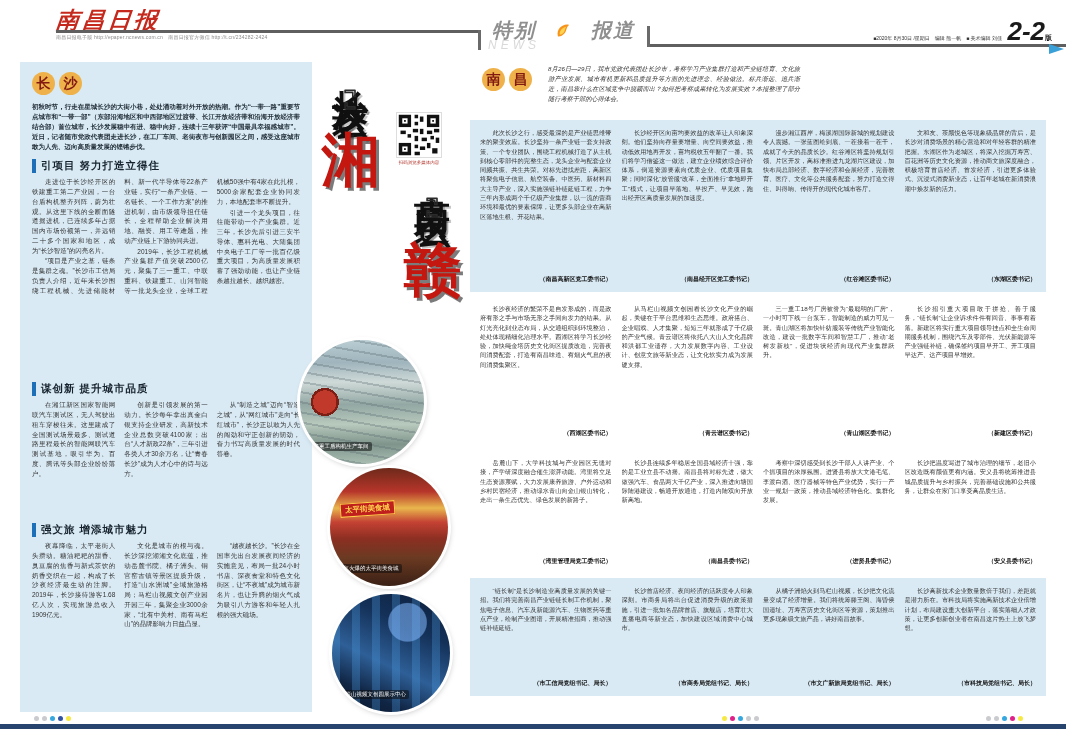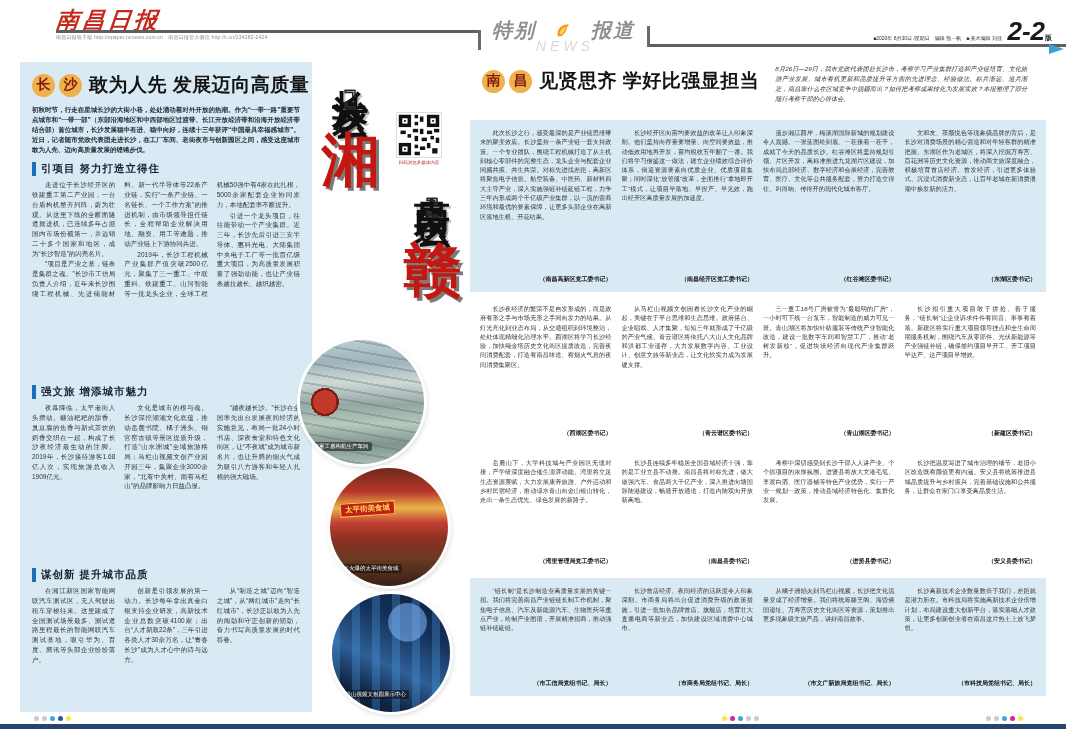--- a/index.html
+++ b/index.html
@@ -11,21 +11,21 @@
   .logo{position:absolute;left:56px;top:5px;font-family:"DejaVu Serif","Liberation Serif",serif;
     font-weight:bold;font-style:italic;font-size:23px;color:#c5291d;letter-spacing:3px;transform:skewX(-6deg)}
   .logo-sub{position:absolute;left:56px;top:34px;font-size:5px;color:#8a8a8a;letter-spacing:.2px}
   .rule-left{position:absolute;left:56px;top:30px;width:424px;height:3px;background:#5f5f5f}
   .rule-right{position:absolute;left:650px;top:44px;width:416px;height:3px;background:#5f5f5f}
   .bracket-left{position:absolute;left:478px;top:30px;width:8px;height:20px;border-left:3px solid #6a6a6a}
   .bracket-right{position:absolute;left:642px;top:26px;width:8px;height:21px;border-right:3px solid #6a6a6a}
   .special-title{position:absolute;left:492px;top:17px;display:flex;align-items:center;gap:20px;
     font-family:"DejaVu Serif","Liberation Serif",serif;font-style:italic;font-weight:bold;
     font-size:20px;color:#8f8f8f;letter-spacing:2px}
-  .news-watermark{position:absolute;left:536px;top:38px;font-size:14px;font-style:italic;font-weight:normal;
+  .news-watermark{position:absolute;left:488px;top:38px;font-size:12px;font-style:italic;font-weight:normal;
     color:#d9d9d9;letter-spacing:4px}
   .dateline{position:absolute;right:64px;top:35px;font-size:5px;color:#333;text-align:right}
   .page-no{position:absolute;right:14px;top:16px;font-size:26px;font-weight:bold;font-style:italic;color:#1a1a1a}
   .page-no .suffix{font-size:7px;font-style:normal;font-weight:bold}
 
   
   .left-article{position:absolute;left:20px;top:62px;width:292px;height:650px;background:#d9eaf4;padding:10px 12px;z-index:1}
   .head-row{display:flex;align-items:center;gap:4px}
   .city-badge{width:23px;height:23px;border-radius:50%;background:#efb24a;color:#821a12;
     font-weight:bold;font-size:14px;display:flex;align-items:center;justify-content:center;flex:none}
@@ -113,46 +113,45 @@
     <span>报道</span>
   </div>
   <div class="news-watermark">NEWS</div>
   <div class="dateline">■2020年 8月30日 /星期日　编辑 熊一帆　■ 美术编辑 刘佳</div>
   <div class="page-no"><span>2-2</span><span class="suffix">版</span></div>
 
   <div class="left-article">
     <div class="head-row">
       <span class="city-badge">长</span>
       <span class="city-badge">沙</span>
-      <h1 class="big-title">敢为人先 发展迈向高质量</h1>
     </div>
     <p class="la-intro">初秋时节，行走在星城长沙的大街小巷，处处涌动着对外开放的热潮。作为“一带一路”重要节点城市和“一带一部”（东部沿海地区和中西部地区过渡带、长江开放经济带和沿海开放经济带结合部）首位城市，长沙发展稳中有进、稳中向好，连续十三年获评“中国最具幸福感城市”。近日，记者随市党政代表团走进长沙，在工厂车间、老街夜市与创新园区之间，感受这座城市敢为人先、迈向高质量发展的铿锵步伐。</p>
     <div class="section">
       <div class="sec-head">引项目 努力打造立得住</div>
       <div class="sec-cols s1">
           <p class="para">走进位于长沙经开区的铁建重工第二产业园，一台台盾构机整齐列阵，蔚为壮观。从这里下线的全断面隧道掘进机，已连续多年占据国内市场份额第一，并远销二十多个国家和地区，成为“长沙智造”的闪亮名片。</p>
           <p class="para">“项目是产业之基，链条是集群之魂。”长沙市工信局负责人介绍，近年来长沙围绕工程机械、先进储能材料、新一代半导体等22条产业链，实行“一条产业链、一名链长、一个工作方案”的推进机制，由市级领导担任链长，全程帮助企业解决用地、融资、用工等难题，推动产业链上下游协同共进。</p>
           <p class="para">2019年，长沙工程机械产业集群产值突破2500亿元，聚集了三一重工、中联重科、铁建重工、山河智能等一批龙头企业，全球工程机械50强中有4家在此扎根，5000余家配套企业协同发力，本地配套率不断提升。</p>
           <p class="para">引进一个龙头项目，往往能带动一个产业集群。近三年，长沙先后引进三安半导体、惠科光电、大陆集团中央电子工厂等一批百亿级重大项目，为高质量发展积蓄了强劲动能，也让产业链条越拉越长、越织越密。</p>
         </div>
     </div>
     <div class="section">
+      <div class="sec-head">谋创新 提升城市品质</div>
+      <div class="sec-cols s3">
+          <p class="para">在湘江新区国家智能网联汽车测试区，无人驾驶出租车穿梭往来。这里建成了全国测试场景最多、测试道路里程最长的智能网联汽车测试基地，吸引华为、百度、腾讯等头部企业纷纷落户。</p>
+          <p class="para">创新是引领发展的第一动力。长沙每年拿出真金白银支持企业研发，高新技术企业总数突破4100家；出台“人才新政22条”，三年引进各类人才30余万名，让“青春长沙”成为人才心中的诗与远方。</p>
+          <p class="para">从“制造之城”迈向“智造之城”，从“网红城市”走向“长红城市”，长沙正以敢为人先的闯劲和守正创新的韧劲，奋力书写高质量发展的时代答卷。</p>
+        </div>
+    </div>
+    <div class="section">
       <div class="sec-head">强文旅 增添城市魅力</div>
       <div class="sec-cols s2">
           <p class="para">夜幕降临，太平老街人头攒动。糖油粑粑的甜香、臭豆腐的焦香与新式茶饮的奶香交织在一起，构成了长沙夜经济最生动的注脚。2019年，长沙接待游客1.68亿人次，实现旅游总收入1909亿元。</p>
           <p class="para">文化是城市的根与魂。长沙深挖湖湘文化底蕴，推动岳麓书院、橘子洲头、铜官窑古镇等景区提质升级，打造“山水洲城”全域旅游格局；马栏山视频文创产业园开园三年，集聚企业3000余家，“北有中关村、南有马栏山”的品牌影响力日益凸显。</p>
           <p class="para">“越夜越长沙。”长沙在全国率先出台发展夜间经济的实施意见，布局一批24小时书店、深夜食堂和特色文化街区，让“不夜城”成为城市新名片，也让升腾的烟火气成为吸引八方游客和年轻人扎根的强大磁场。</p>
-        </div>
-    </div>
-    <div class="section">
-      <div class="sec-head">谋创新 提升城市品质</div>
-      <div class="sec-cols s3">
-          <p class="para">在湘江新区国家智能网联汽车测试区，无人驾驶出租车穿梭往来。这里建成了全国测试场景最多、测试道路里程最长的智能网联汽车测试基地，吸引华为、百度、腾讯等头部企业纷纷落户。</p>
-          <p class="para">创新是引领发展的第一动力。长沙每年拿出真金白银支持企业研发，高新技术企业总数突破4100家；出台“人才新政22条”，三年引进各类人才30余万名，让“青春长沙”成为人才心中的诗与远方。</p>
-          <p class="para">从“制造之城”迈向“智造之城”，从“网红城市”走向“长红城市”，长沙正以敢为人先的闯劲和守正创新的韧劲，奋力书写高质量发展的时代答卷。</p>
         </div>
     </div>
   </div>
 
   <div class="vstack vt1"><span class="vt-text">长沙这么</span><span class="vbr">『</span><span class="vchar">湘</span><span class="vbr">』</span></div>
   <div class="vstack vt2"><span class="vt-text">南昌这么</span><span class="vbr">『</span><span class="vchar">赣</span><span class="vbr">』</span></div>
 
   <div class="qr">
     <svg width="44" height="44" viewBox="0 0 25 25">
       <rect x="0" y="0" width="25" height="25" fill="#fff"></rect>
@@ -202,21 +201,20 @@
   </div>
   <div class="photo p3">
     <span class="cap">马栏山视频文创园展示中心</span>
   </div>
 
   <div class="right-article">
     <div class="ra-head">
       <div class="ra-title">
         <span class="city-badge">南</span>
         <span class="city-badge">昌</span>
-        <h1 class="big-title">见贤思齐 学好比强显担当</h1>
       </div>
       <p class="ra-intro">8月26日—29日，我市党政代表团赴长沙市，考察学习产业集群打造和产业链培育、文化旅游产业发展、城市有机更新和品质提升等方面的先进理念、经验做法。标兵渐远、追兵渐近，南昌靠什么在区域竞争中脱颖而出？如何把考察成果转化为发展实效？本报整理了部分随行考察干部的心得体会。</p>
     </div>
   </div>
   <div class="tri"></div>
 
   <div class="bands">
     <div class="band blue b1">
         <div class="qblock">
           <p class="qtext">此次长沙之行，感受最深的是产业链思维带来的聚变效应。长沙坚持一条产业链一套支持政策、一个专业团队，围绕工程机械打造了从主机到核心零部件的完整生态，龙头企业与配套企业同频共振、共生共荣。对标先进找差距，高新区将聚焦电子信息、航空装备、中医药、新材料四大主导产业，深入实施强链补链延链工程，力争三年内形成两个千亿级产业集群，以一流的营商环境和最优的要素保障，让更多头部企业在高新区落地生根、开花结果。</p>

